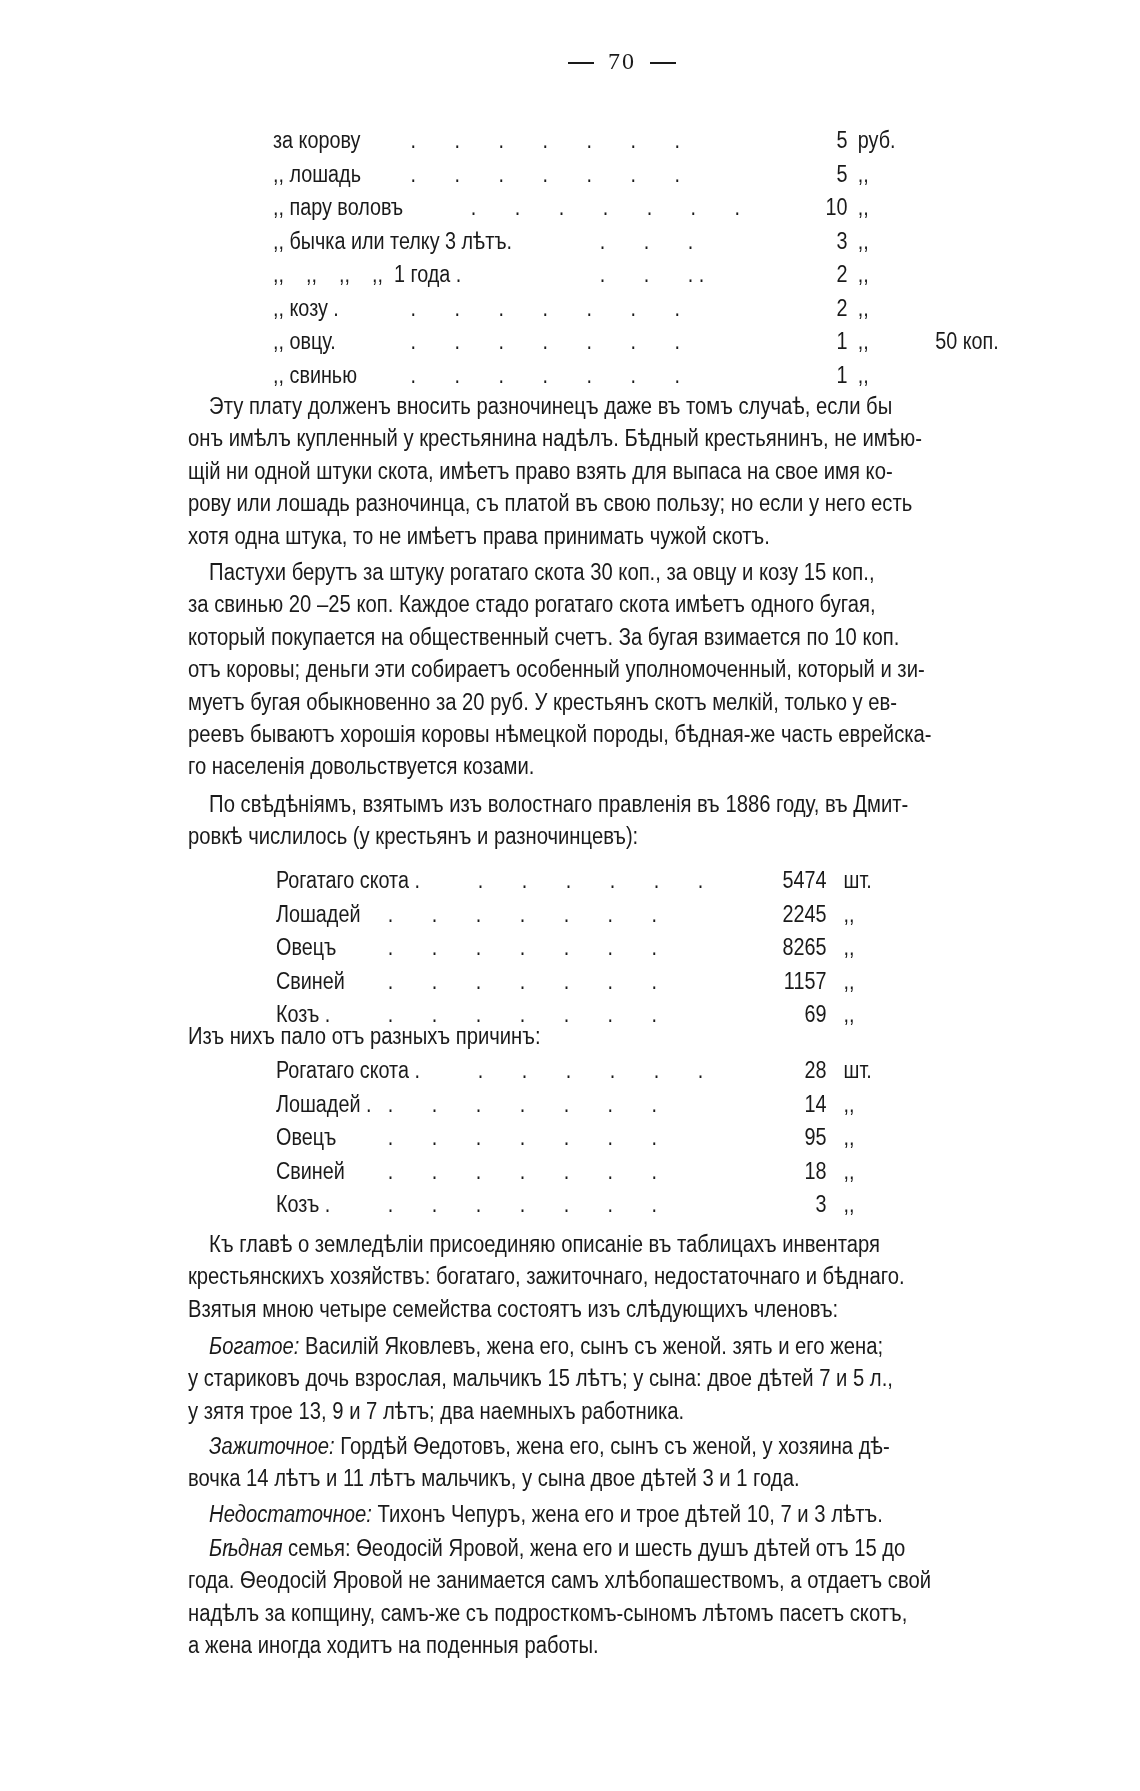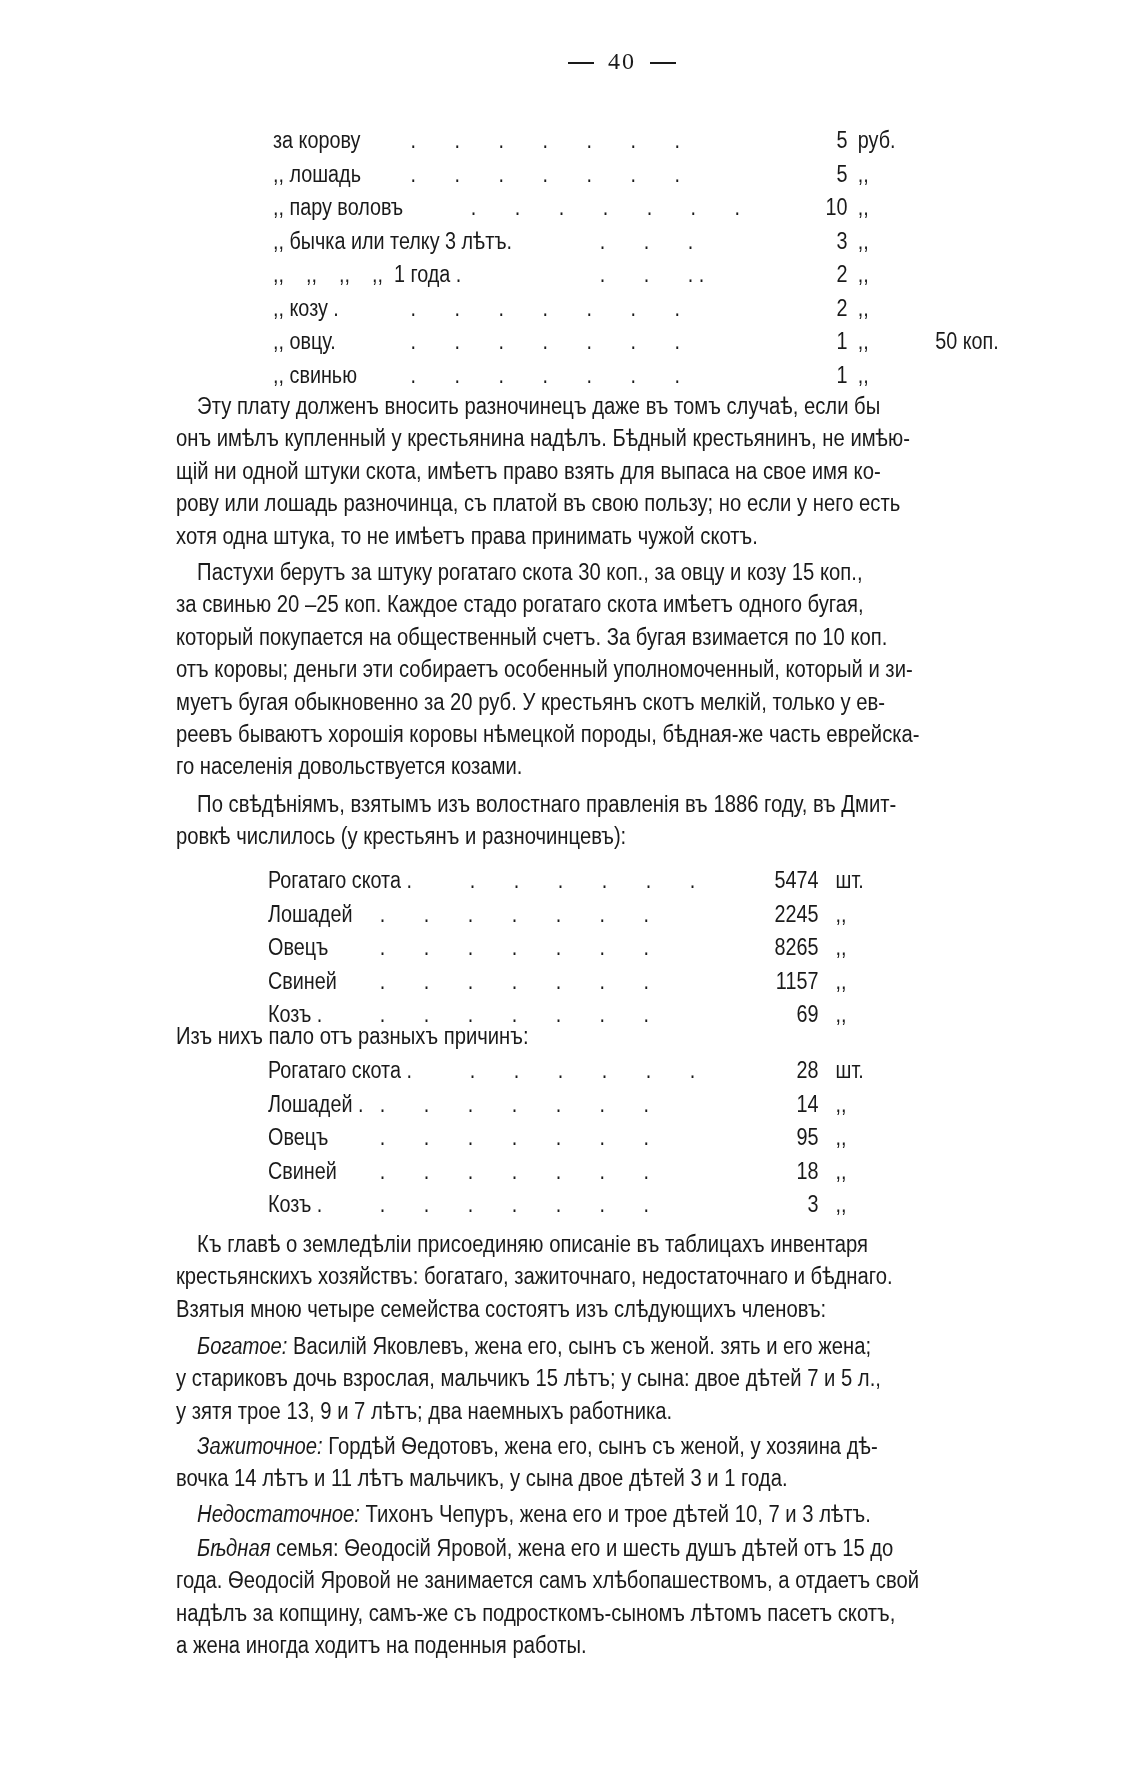--- a/index.html
+++ b/index.html
@@ -19,39 +19,39 @@
     font-family: "Liberation Sans Narrow", "Liberation Sans", sans-serif;
     transform: scaleX(0.86); transform-origin: left center;
   }
   .fee-row .label { position: absolute; left: 0; white-space: pre; }
   .fee-row .dots { position: absolute; left: 160px; width: 560px; letter-spacing: 0; white-space: pre; }
   .fee-row .amount { position: absolute; left: 608px; width: 60px; text-align: right; }
   .fee-row .unit { position: absolute; left: 680px; white-space: pre; }
   .fee-row .extra { position: absolute; left: 770px; white-space: pre; }
 
   .body-text {
-    position: absolute; left: 176px; width: 920px;
+    position: absolute; left: 188px; width: 920px;
     font-family: "Liberation Sans", sans-serif;
     font-size: 23px; line-height: 32.4px;
     text-align: justify;
   }
   .line { display: block; white-space: nowrap; transform: scaleX(0.88); transform-origin: left center; }
   .line.ind { padding-left: 24px; }
-  .stats { position: absolute; left: 268px; width: 700px; }
+  .stats { position: absolute; left: 276px; width: 700px; }
   .stat-row .label { position: absolute; left: 0; white-space: pre; }
   .stat-row .dots { position: absolute; left: 190px; white-space: pre; }
   .stat-row .value { position: absolute; left: 560px; width: 80px; text-align: right; }
   .stat-row .unit { position: absolute; left: 660px; white-space: pre; }
   em { font-style: italic; }
 </style>
 </head>
 <body>
 
 <div class="page-number">
-  <span class="dash"></span><span>40</span><span class="dash"></span>
+  <span class="dash"></span><span>70</span><span class="dash"></span>
 </div>
 
 <div class="fee-table">
   <div class="fee-row">
       <span class="label">за корову</span>
       <span class="dots">.       .       .       .       .       .       .</span>
       <span class="amount">5</span>
       <span class="unit">руб.</span>
     </div>
   <div class="fee-row">

